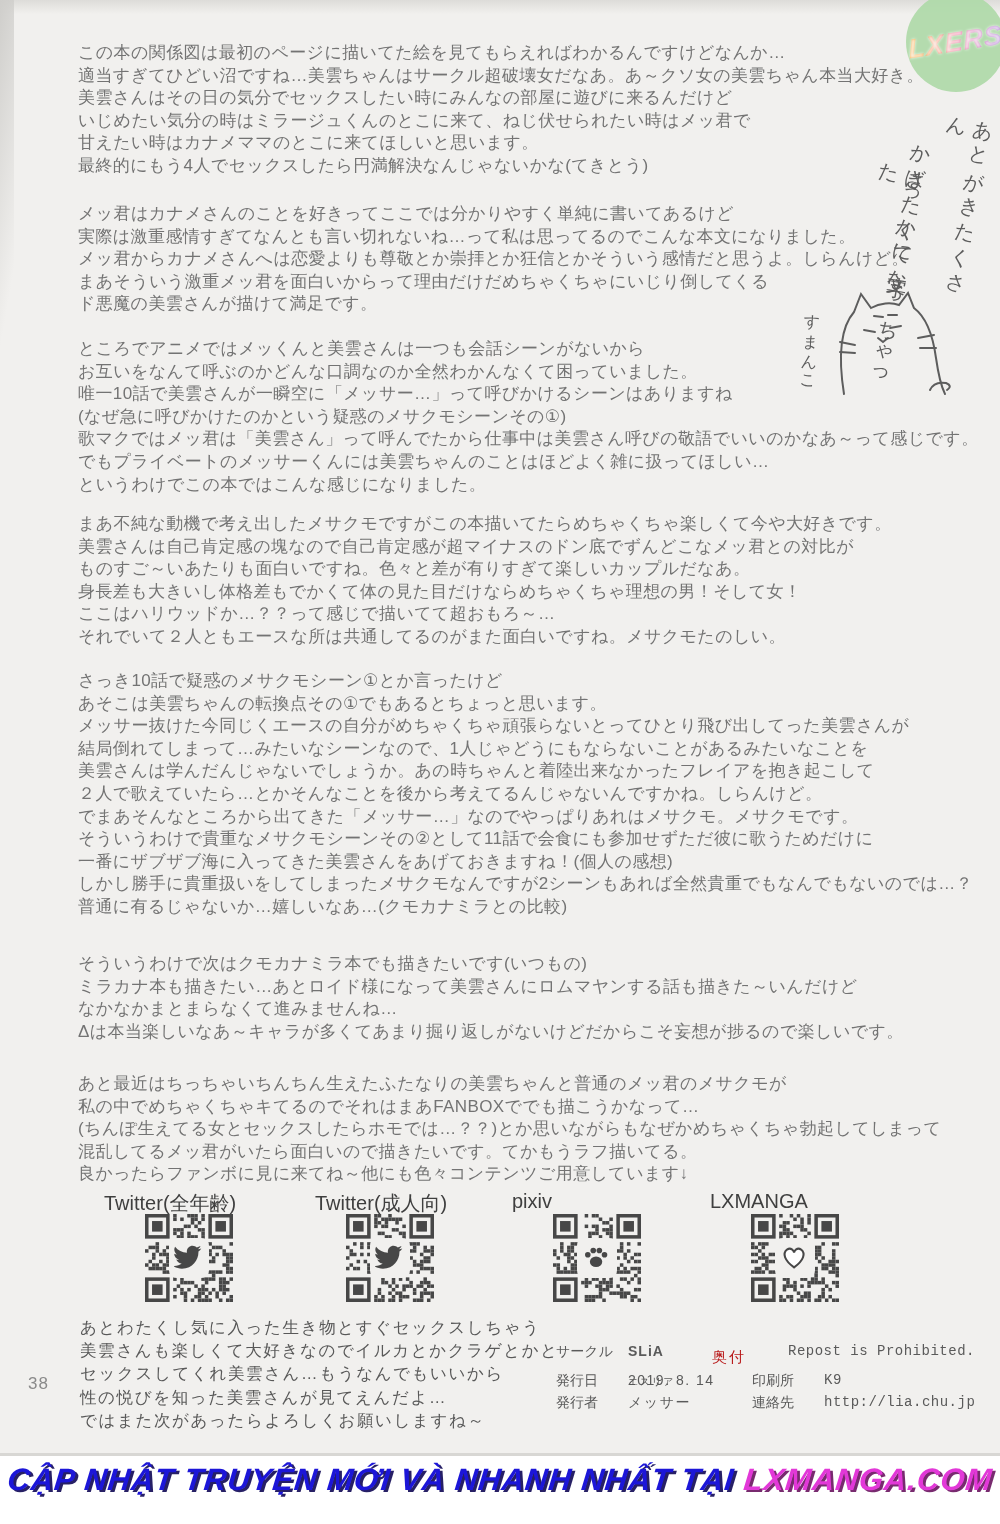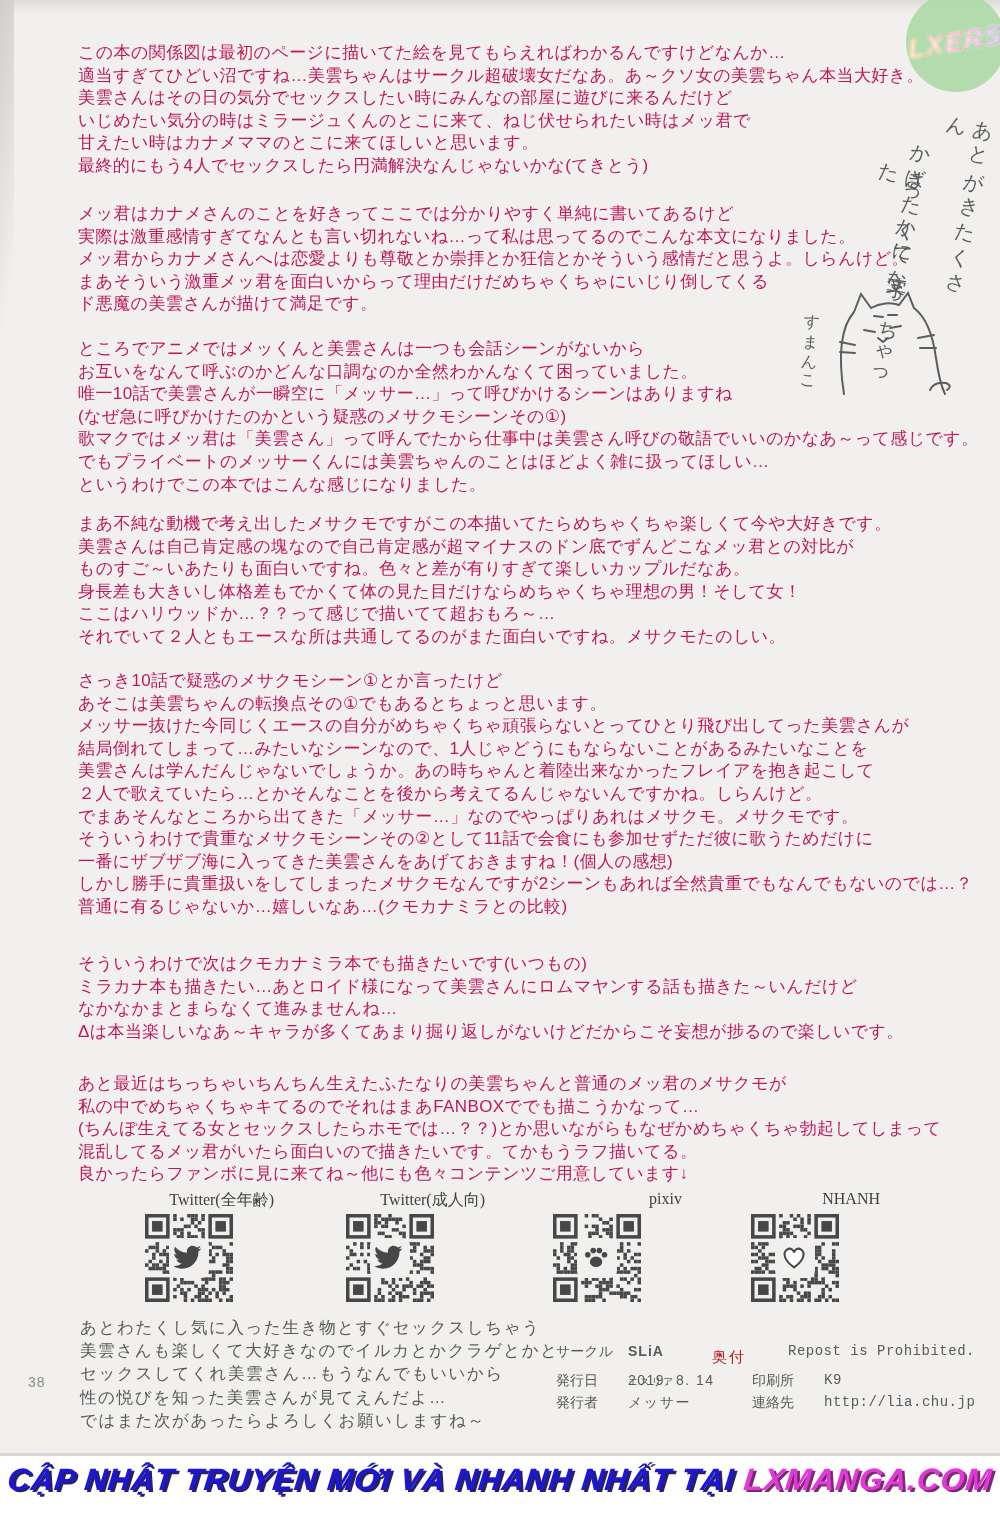--- a/index.html
+++ b/index.html
@@ -12,21 +12,21 @@
   .abs{position:absolute;}
   
   .scan-top{left:0;top:0;width:1000px;height:14px;
     background:linear-gradient(180deg,#dddcd9,rgba(241,240,238,0));}
   .scan-left{left:0;top:0;width:14px;height:420px;
     background:linear-gradient(100deg,#cfcecb,rgba(241,240,238,0) 70%);}
   
   .para{
     white-space:pre-line;
     font-size:17px;line-height:22.6px;letter-spacing:.4px;
-    color:#be185d;font-weight:500;width:905px;left:78px;
+    color:#737373;font-weight:500;width:905px;left:78px;
   }
   
   .vtext{
     writing-mode:vertical-rl;text-orientation:upright;
     font-size:20px;letter-spacing:3px;color:#5d5d5d;
   }
   .vsmall{writing-mode:vertical-rl;text-orientation:upright;
     font-size:16px;letter-spacing:2px;color:#5d5d5d;}
   
   .badge{
@@ -37,31 +37,31 @@
   .badge-text{
     font-weight:bold;font-style:italic;font-size:27px;letter-spacing:1px;
     transform:rotate(-9deg) skewX(-4deg);
     color:#ef6a9e;
     background:linear-gradient(90deg,#f7a63c 10%,#ef6a9e 55%,#a86cd0 95%);
     -webkit-background-clip:text;background-clip:text;
     -webkit-text-fill-color:transparent;
     text-shadow:0 0 3px rgba(255,255,255,.85);
   }
   
-  .qr-label{width:170px;text-align:right;font-size:16px;color:#3f3f3f;font-family:Liberation Serif, serif;}
+  .qr-label{width:170px;text-align:left;font-size:20px;color:#3f3f3f;}
   .qr-box{width:88px;height:88px;}
   .qr-icon{position:absolute;left:29px;top:29px;width:30px;height:30px;}
   .qr-icon-bg{position:absolute;left:24px;top:24px;width:40px;height:40px;
     background:#f1f0ee;border-radius:8px;}
   
   .closing{
     white-space:pre-line;font-size:16.5px;line-height:23.2px;
     letter-spacing:1.6px;color:#585858;font-weight:400;
   }
-  .pagenum{font-size:14px;color:#8a8a8a;letter-spacing:1px;}
+  .pagenum{font-size:17px;color:#8a8a8a;letter-spacing:1px;}
   
   .colophon-title{font-size:15px;color:#b91c1c;letter-spacing:2px;}
   .col-row{height:22px;font-size:14px;color:#5a5a5a;width:440px;}
   .col-row span{position:absolute;white-space:nowrap;}
   .c1{left:0;}
   .c2{left:72px;letter-spacing:1.5px;}
   .c3{left:196px;}
   .c4{left:268px;letter-spacing:.5px;font-family:Liberation Mono, monospace;}
   .circle-name{font-weight:bold;letter-spacing:1px;}
   .circle-kana{font-size:10px;margin-top:32px;}
@@ -151,21 +151,21 @@
     <path d="M10 56 l15 3"></path>
     <path d="M10 66 l15 1"></path>
     <path d="M88 52 l16 -3"></path>
     <path d="M90 62 l16 0"></path>
   </g>
 </svg>
 
 <div class="abs qr-label" style="left:104px;top:1190px">Twitter(全年齢)</div>
 <div class="abs qr-label" style="left:315px;top:1190px">Twitter(成人向)</div>
 <div class="abs qr-label" style="left:512px;top:1190px">pixiv</div>
-<div class="abs qr-label" style="left:710px;top:1190px">NHANH</div>
+<div class="abs qr-label" style="left:710px;top:1190px">LXMANGA</div>
 
 <div class="abs qr-box" style="left:145px;top:1214px"><svg width="88" height="88" viewBox="0 0 88 88">
       <rect x="0" y="0" width="24.64" height="24.64" fill="#474747"></rect>
       <rect x="3.52" y="3.52" width="17.6" height="17.6" fill="#f1f0ee"></rect>
       <rect x="7.04" y="7.04" width="10.56" height="10.56" fill="#474747"></rect>
       <rect x="63.36" y="0" width="24.64" height="24.64" fill="#474747"></rect>
       <rect x="66.88" y="3.52" width="17.6" height="17.6" fill="#f1f0ee"></rect>
       <rect x="70.4" y="7.04" width="10.56" height="10.56" fill="#474747"></rect>
       <rect x="0" y="63.36" width="24.64" height="24.64" fill="#474747"></rect>
       <rect x="3.52" y="66.88" width="17.6" height="17.6" fill="#f1f0ee"></rect>

